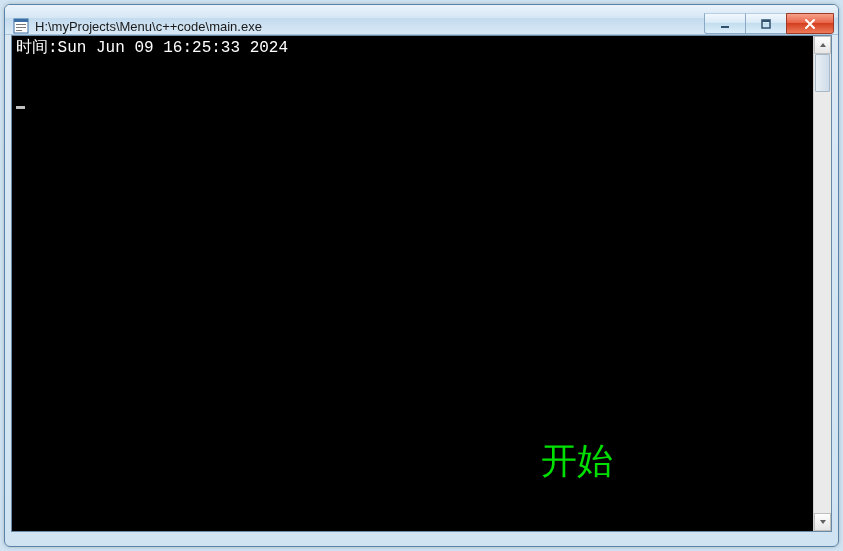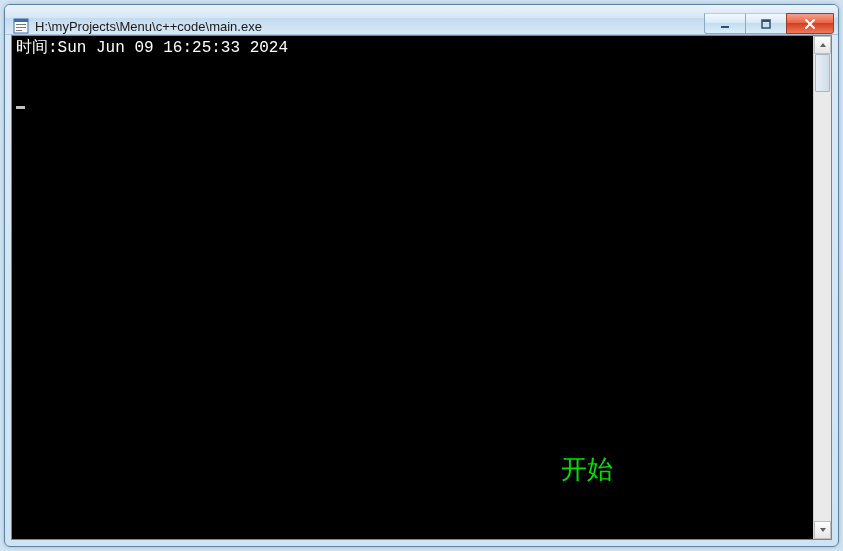--- a/index.html
+++ b/index.html
@@ -50,21 +50,21 @@
   .win-btn:first-child { border-bottom-left-radius: 3px; }
   .win-btn.close {
     width: 48px;
     background: linear-gradient(to bottom, #f7a18b 0%, #e8664a 45%, #d13a1c 46%, #ee7b5a 100%);
     border: 1px solid #9e3a26;
     border-bottom-right-radius: 3px;
   }
   .win-btn svg { display: block; }
   .client-area {
     flex: 1;
-    margin: 0 6px 6px 6px;
+    margin: 0 6px 14px 6px;
     border: 1px solid #6a89a5;
     background: #fff;
     display: flex;
     position: relative;
   }
   .console {
     flex: 1;
     background: #000;
     color: #fff;
     font-family: "NSimSun","SimSun","Consolas","Courier New",monospace;
@@ -81,21 +81,21 @@
     background: #c0c0c0;
     margin-top: 48px;
     margin-left: 0;
   }
   .start-text {
     position: absolute;
     right: 200px;
     bottom: 60px;
     color: #00e000;
     font-family: "Microsoft YaHei","SimHei",sans-serif;
-    font-size: 26px;
+    font-size: 36px;
     font-weight: 400;
   }
   .scrollbar {
     width: 18px;
     background: #f0f0f0;
     border-left: 1px solid #d0d0d0;
     display: flex; flex-direction: column;
   }
   .scroll-btn {
     height: 18px;

